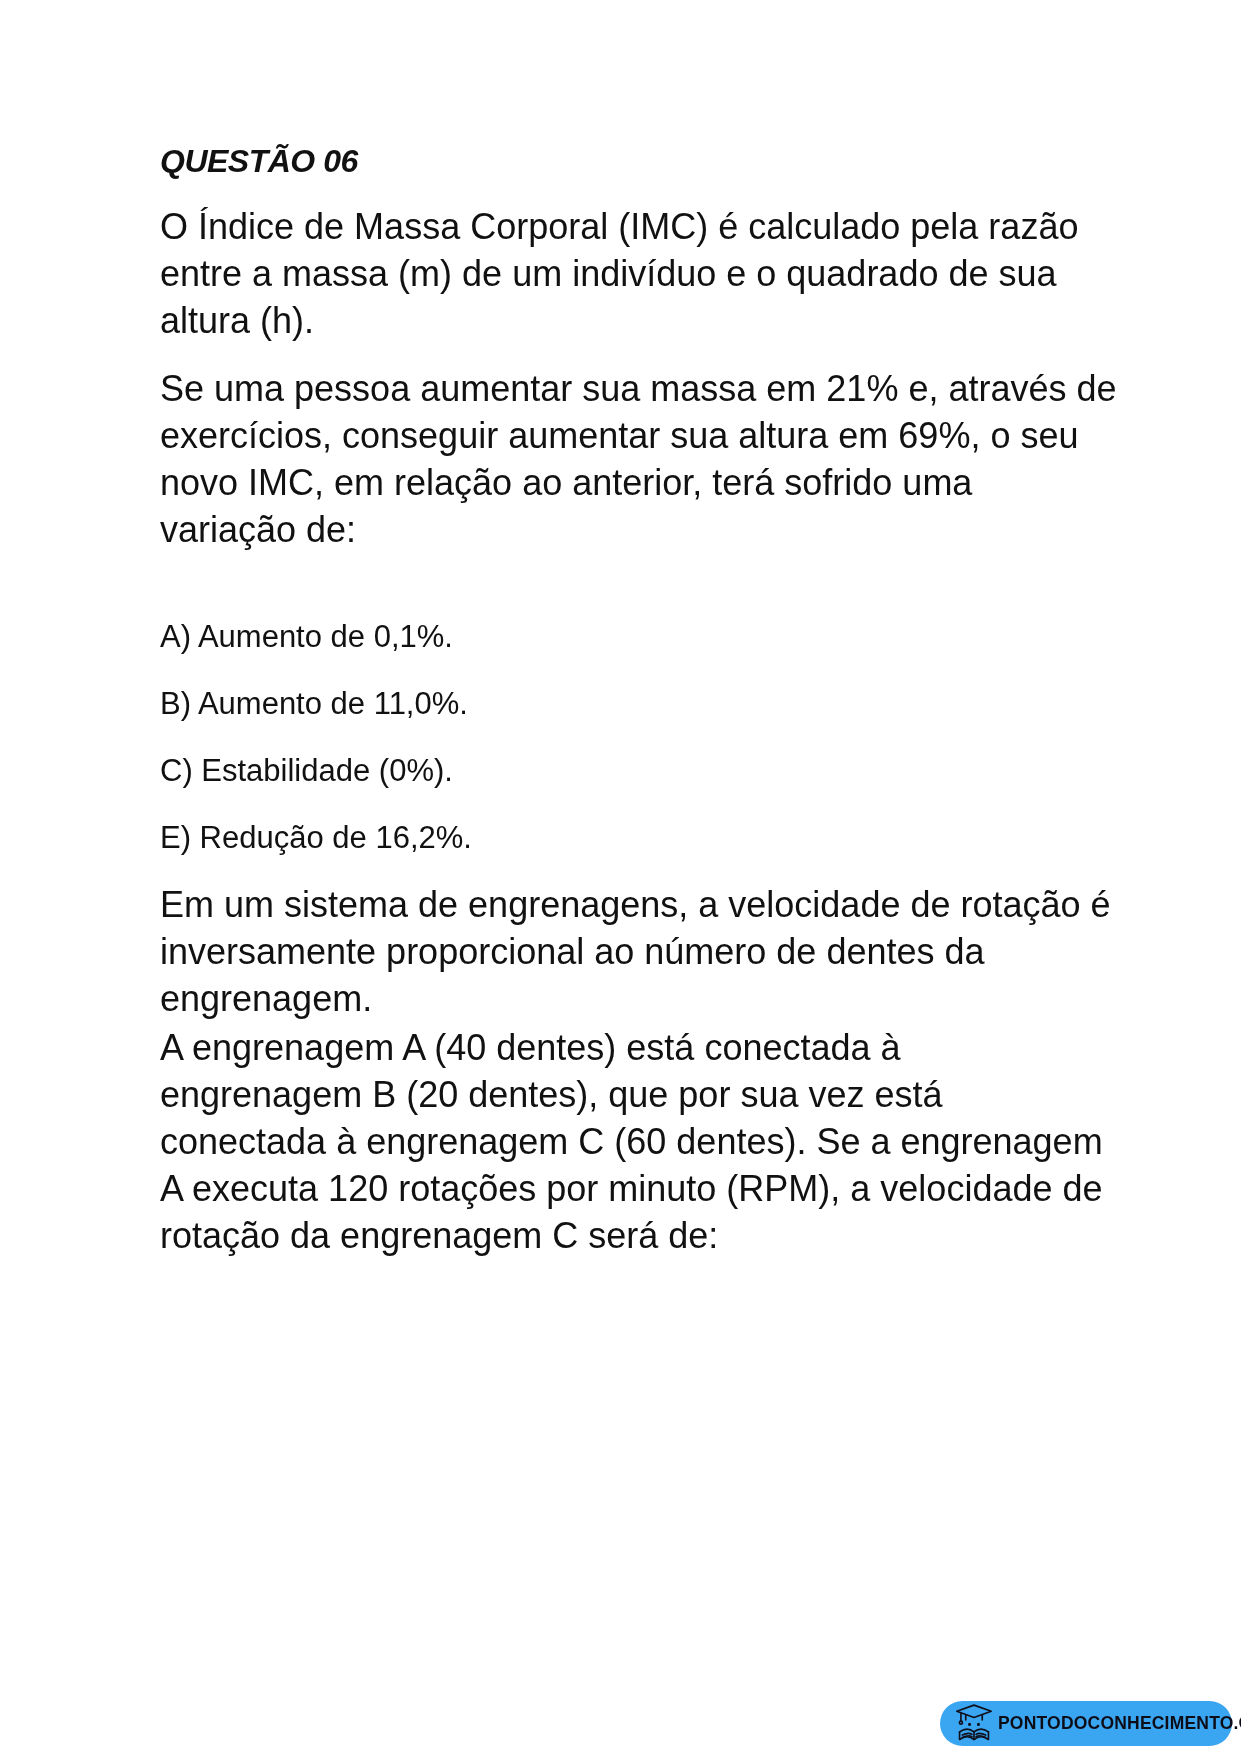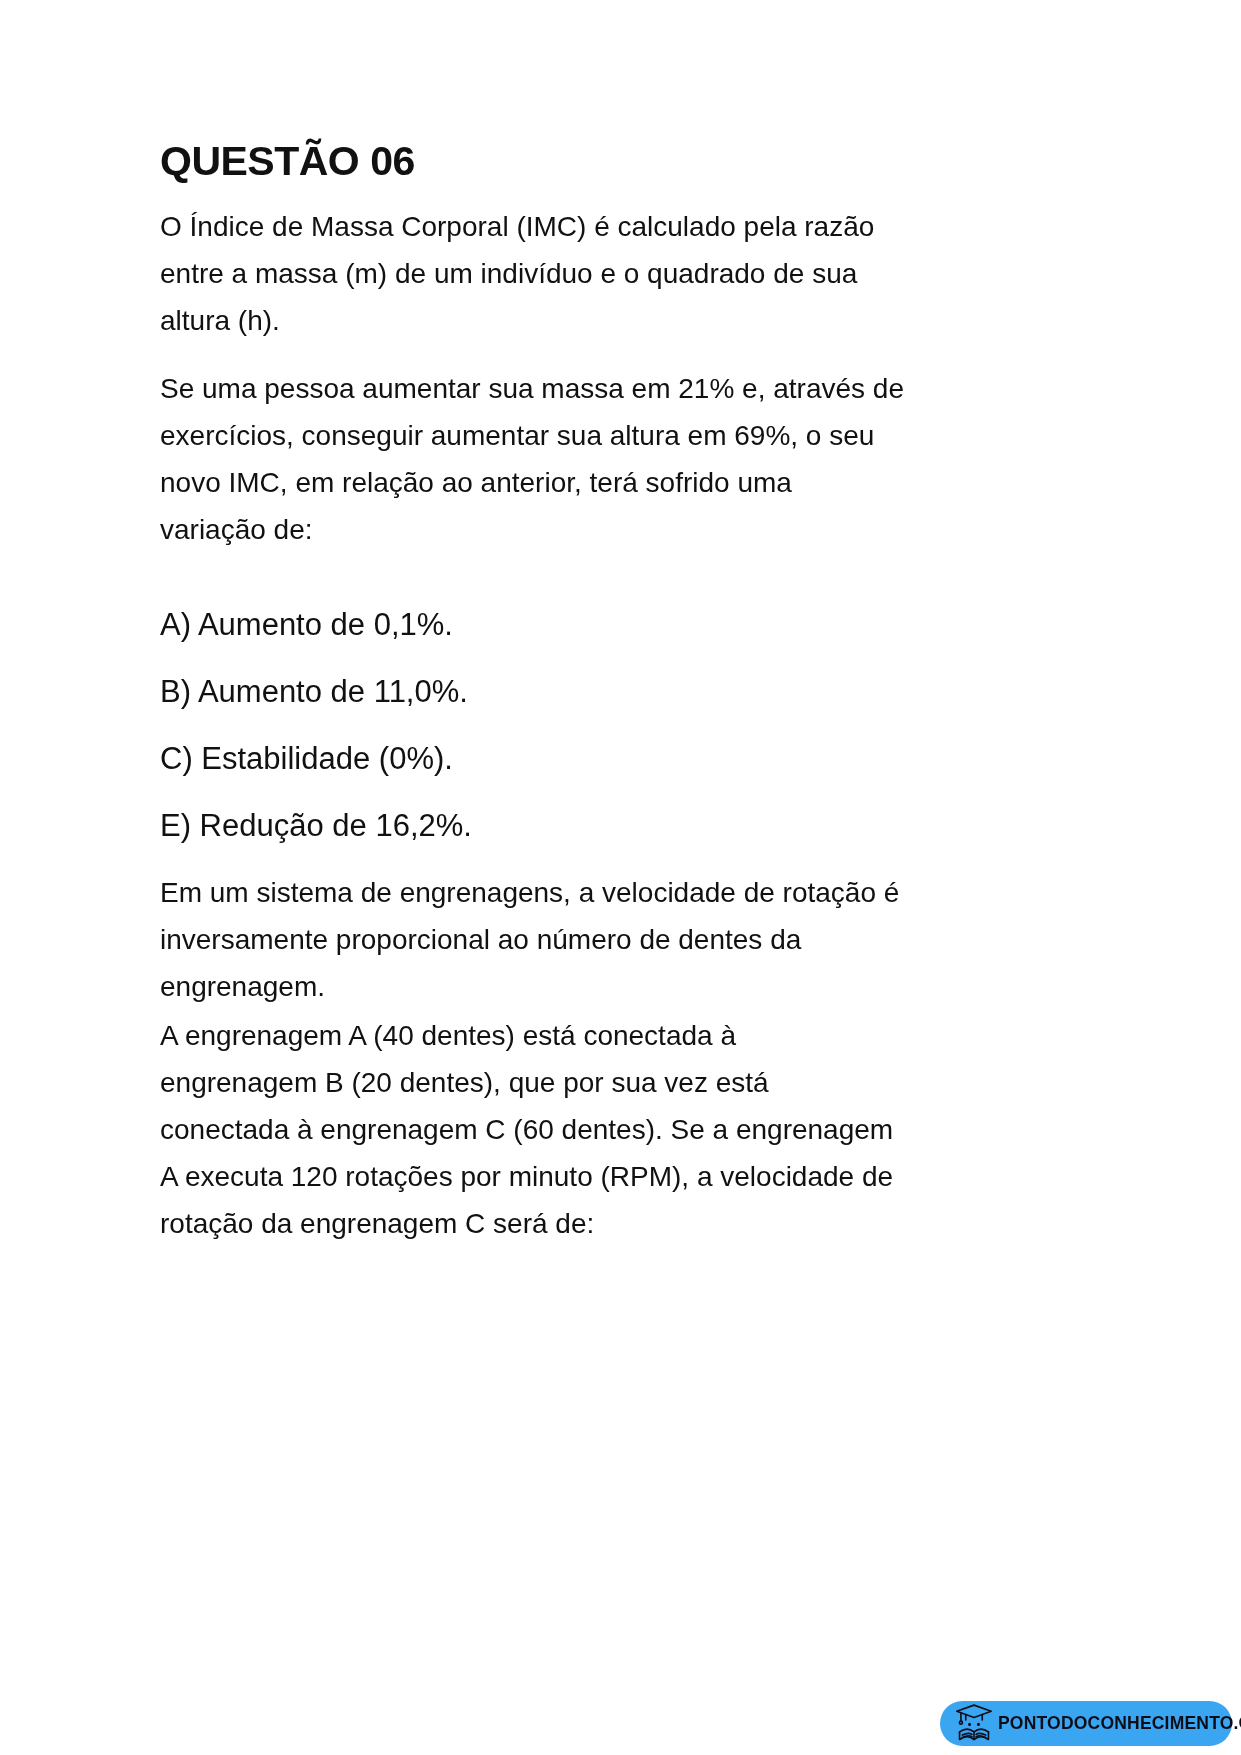--- a/index.html
+++ b/index.html
@@ -17,42 +17,43 @@
     overflow: hidden;
   }
   .content {
     position: absolute;
     left: 160px;
     top: 142px;
     width: 980px;
   }
   .q-title {
     margin: 0;
-    font-size: 41px;
+    font-size: 32px;
     font-weight: bold;
     line-height: 38px;
     color: #111111;
     letter-spacing: -0.5px;
+    font-style: italic;
   }
   .q-title.second {
     margin-top: 72px;
   }
   .para {
     margin: 0;
-    font-size: 28px;
+    font-size: 36px;
     line-height: 47px;
     white-space: pre-line;
     color: #111111;
   }
   .para.p1 { margin-top: 23px; }
   .para.p2 { margin-top: 21px; }
   .para.q7p1 { }
   .para.q7p2 { margin-top: 2px; }
   .options {
-    margin-top: 48px;
+    margin-top: 60px;
   }
   .option {
     margin: 0 0 20px 0;
     font-size: 31px;
     line-height: 47px;
     white-space: pre-line;
     color: #111111;
   }
   .footer-badge {
     position: absolute;

